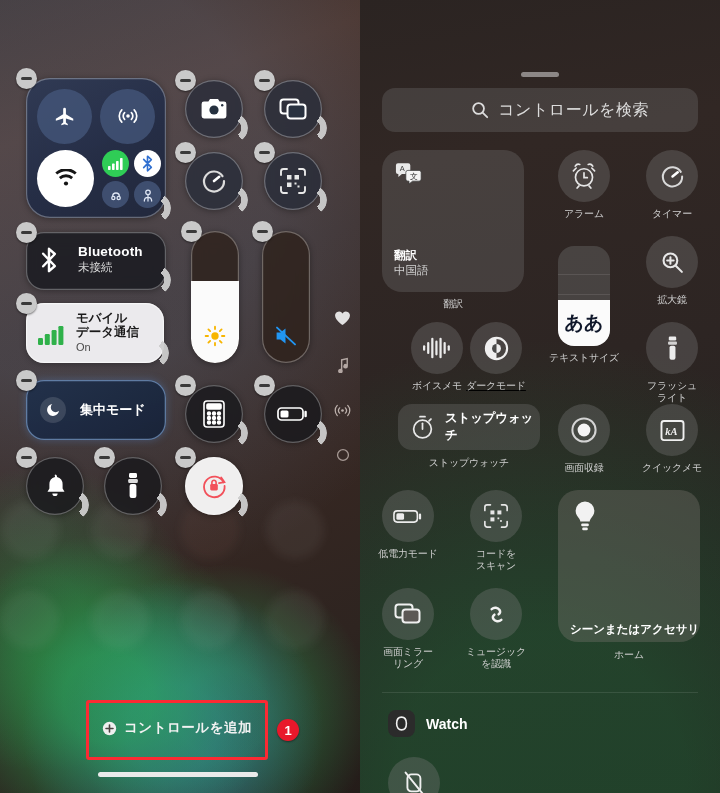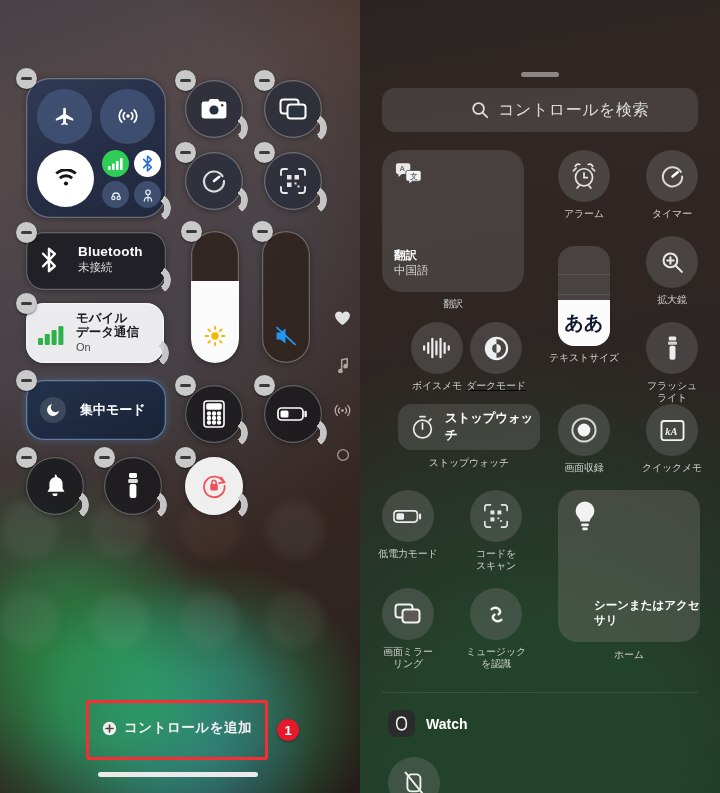--- a/index.html
+++ b/index.html
@@ -766,21 +766,21 @@
 
       <div class="cell" style="left:176px; top:340px;">
         <div class="homeTile">
           <div class="tile-ic" style="left:14px; top:10px;">
             <svg width="26" height="34" viewBox="0 0 26 34" fill="#f2f2f2">
                 <path d="M13 1.4A9.4 9.4 0 0 0 3.6 10.8c0 3.9 2.4 6.2 3.7 8 .7 1 1 1.8 1 2.7h9.4c0-.9.3-1.7 1-2.7 1.3-1.8 3.7-4.1 3.7-8A9.4 9.4 0 0 0 13 1.4z"></path>
                 <rect x="9.2" y="23.4" width="7.6" height="2.8" rx="1.2"></rect>
                 <rect x="10.2" y="27.6" width="5.6" height="2.6" rx="1.2"></rect>
               </svg>
           </div>
-          <div class="tile-tx" style="bottom:14px;margin-left:24px;">
+          <div class="tile-tx" style="bottom:5px;">
             <div class="tile-t1">シーンまたはアクセサリ</div>
           </div>
         </div>
         <div class="cap" style="width:142px;margin-left:0;margin-top:7px;">ホーム</div>
       </div>
 
     </div>
 
     <div class="divider"></div>
 

